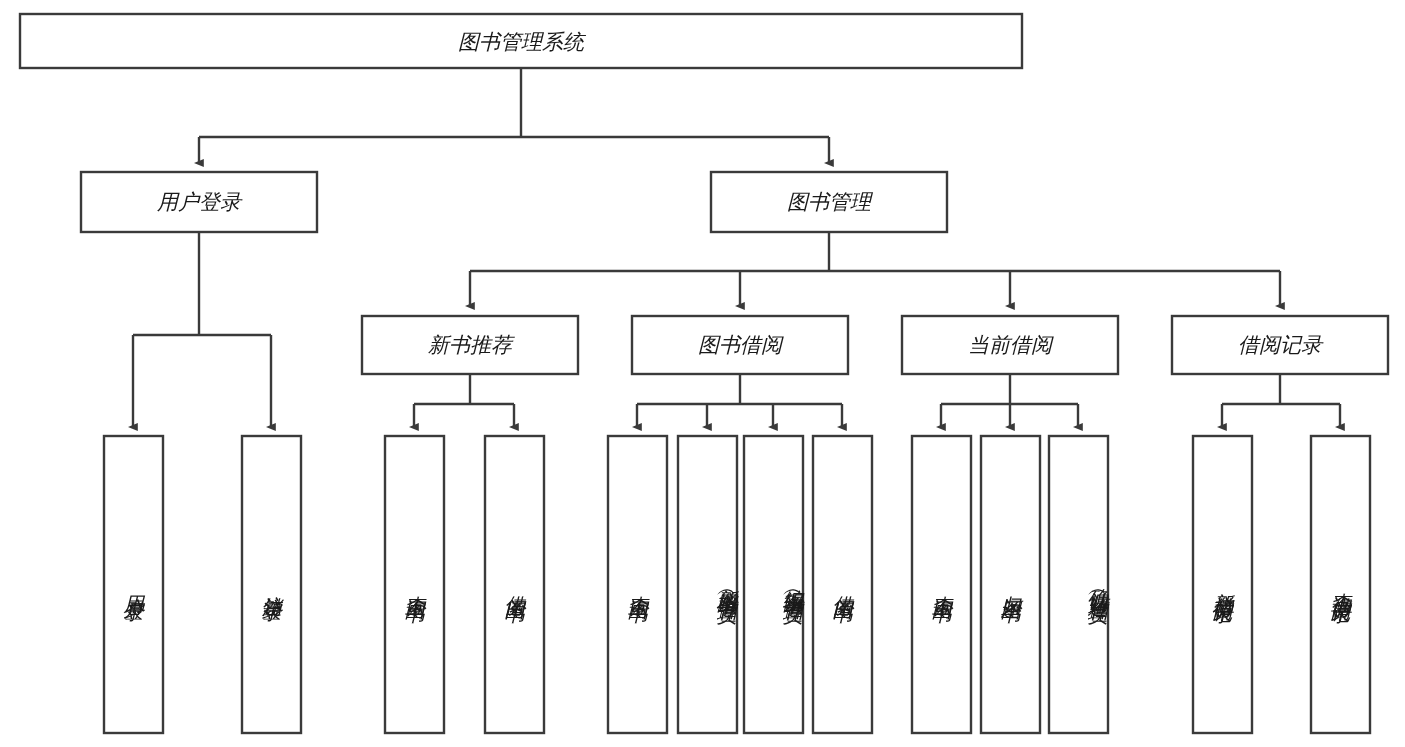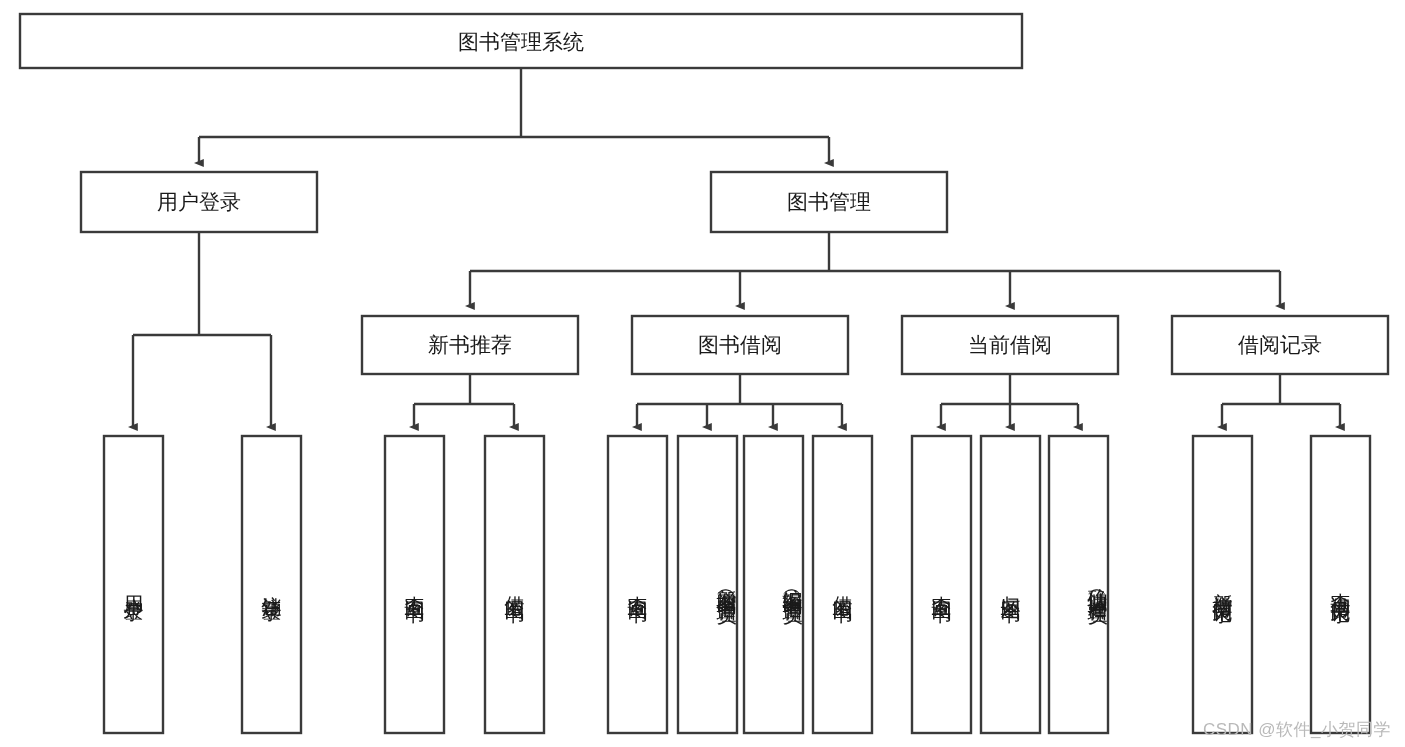--- a/index.html
+++ b/index.html
@@ -11,20 +11,21 @@
     width: 1405px;
     height: 747px;
     font-family: "Liberation Sans", "DejaVu Sans", sans-serif;
     overflow: hidden;
     position: relative;
   }
   #diagram-root {
     position: relative;
     width: 1405px;
     height: 747px;
+    font-style: italic;
   }
   svg.diagram {
     position: absolute;
     left: 0;
     top: 0;
     width: 1405px;
     height: 747px;
   }
   .node-box {
     fill: #ffffff;
@@ -190,14 +191,13 @@
   <div class="vlabel" style="left:744px; top:440px; width:59px; height:289px; align-items:flex-start;">编辑图书（管理员）</div>
   <div class="vlabel" style="left:813px; top:436px; width:59px; height:297px;">借阅图书</div>
 
   <div class="vlabel" style="left:912px; top:436px; width:59px; height:297px;">查询图书</div>
   <div class="vlabel" style="left:981px; top:436px; width:59px; height:297px;">归还图书</div>
   <div class="vlabel" style="left:1049px; top:440px; width:59px; height:289px; align-items:flex-start;">确认归还（管理员）</div>
 
   <div class="vlabel" style="left:1193px; top:436px; width:59px; height:297px;">新增借阅记录</div>
   <div class="vlabel" style="left:1311px; top:436px; width:59px; height:297px;">查询借阅记录</div>
 
-  <div id="watermark">CSDN @软件_小贺同学</div>
 </div>
 
 </body></html>

